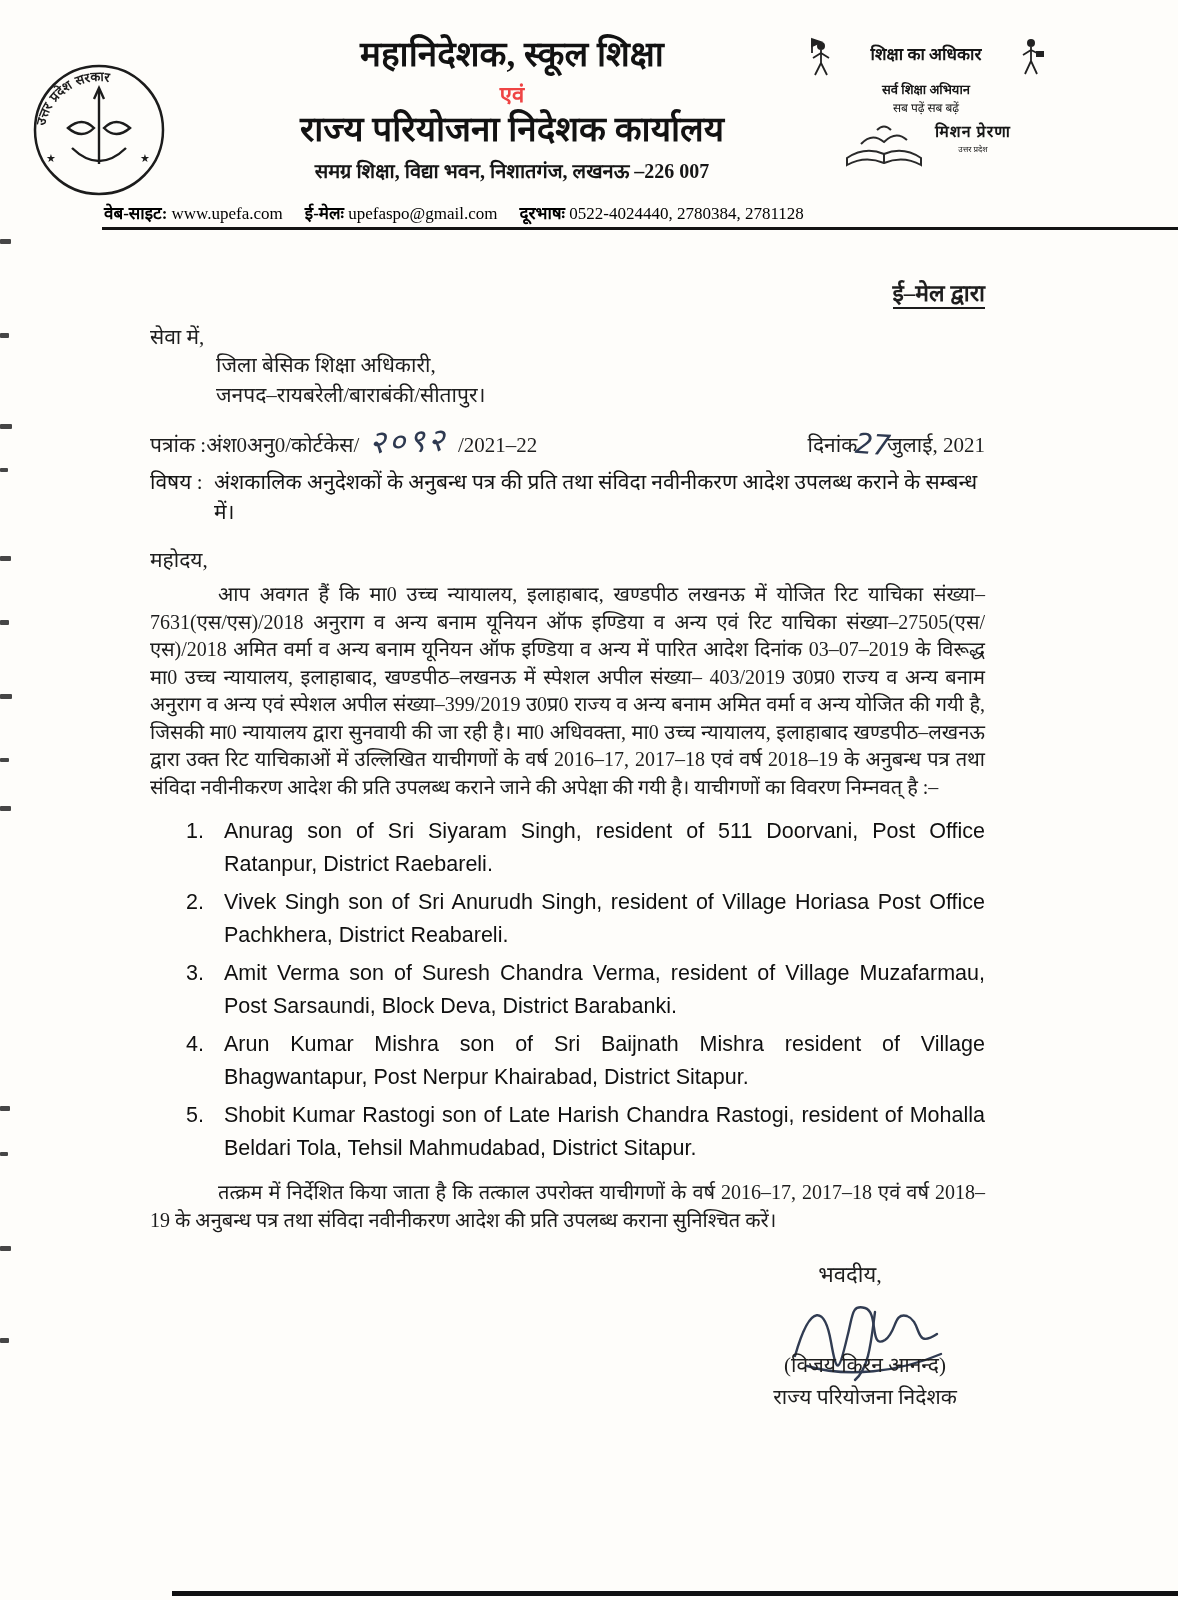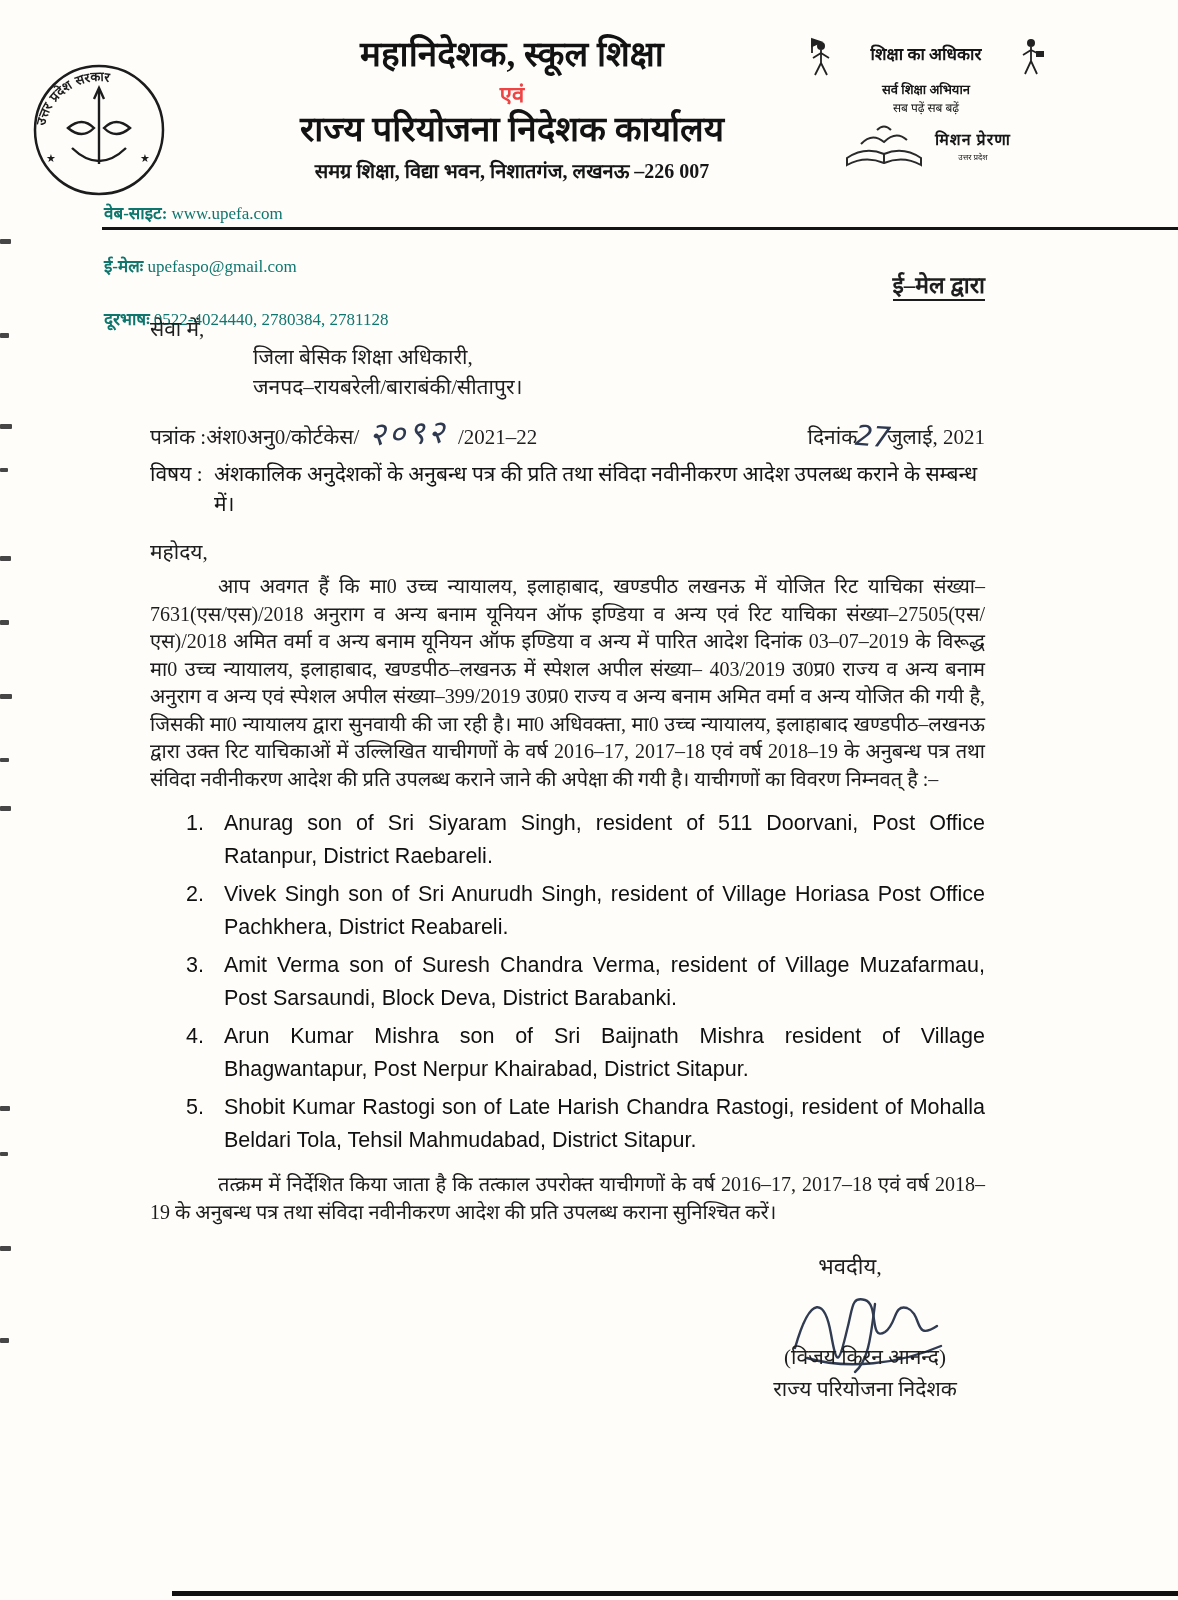--- a/index.html
+++ b/index.html
@@ -16,34 +16,34 @@
   .org-block { position:absolute; left:222px; top:34px; width:580px; text-align:center; }
   .org-title { font-size:35px; font-weight:bold; line-height:1.22; color:#121212; }
   .org-evam  { font-size:22px; font-weight:bold; margin:1px 0; color:#ef4444; }
   .org-address { font-size:20px; font-weight:bold; margin-top:6px; color:#161616; }
 
   .rte { position:absolute; left:806px; top:36px; width:240px; text-align:center; color:#161616; }
   .rte-top { display:flex; align-items:flex-start; justify-content:space-between; gap:6px; }
   .rte-heading { font-size:17px; font-weight:bold; padding-top:6px; white-space:nowrap; }
   .rte-line1 { font-size:13px; font-weight:bold; margin-top:2px; }
   .rte-line2 { font-size:12px; margin-top:1px; }
-  .rte-bottom { display:flex; align-items:center; justify-content:center; gap:8px; margin-top:4px; }
+  .rte-bottom { display:flex; align-items:flex-start; justify-content:center; gap:8px; margin-top:4px; }
   .rte-mission { font-size:16px; font-weight:bold; letter-spacing:1px; white-space:nowrap; }
   .rte-sub { font-size:8px; margin-top:1px; }
 
-  .contact { position:absolute; left:104px; top:201px; display:flex; gap:30px; font-size:17px; white-space:nowrap; color:#0f766e;flex-direction:column; }
+  .contact { position:absolute; left:104px; top:201px; display:flex; gap:22px; font-size:17px; white-space:nowrap; color:#000000; }
   .contact .lbl { font-weight:bold; }
   .rule { position:absolute; left:102px; right:0; top:227px; height:3px; background:#141414; }
 
   
   .content { position:absolute; top:236px; left:0; right:0; padding:0 193px 0 150px; }
-  .email-via { text-align:right; margin-top:32px; font-size:23px; font-weight:bold; }
+  .email-via { text-align:right; margin-top:40px; font-size:23px; font-weight:bold; }
   .email-via .uline { border-bottom:2px solid #1c1c1c; padding-bottom:1px; }
   .to-label { margin-top:14px; font-size:21px; }
-  .to-line  { margin-left:103px; font-size:21px; line-height:30px; }
+  .to-line  { margin-left:66px; font-size:21px; line-height:30px; }
   .ref-row  { display:flex; justify-content:space-between; align-items:baseline; margin-top:8px; font-size:21px; }
   .hand { font-family:"DejaVu Sans", sans-serif; font-style:italic; color:#2e3950; display:inline-block; }
   .hand.num { font-size:32px; letter-spacing:3px; margin:0 10px; transform:rotate(-2deg); }
   .hand.day { font-size:28px; margin:0 -4px 0 -2px; transform:rotate(4deg); position:relative; top:2px; }
   .subject-row { display:flex; margin-top:6px; font-size:21px; line-height:30px; color:#141414; }
   .subject-label { flex:0 0 64px; }
   .subject-text  { flex:1; }
   .salutation { margin-top:18px; font-size:21px; }
   .para { margin-top:8px; font-size:20px; line-height:27.5px; text-align:justify; text-indent:68px; color:#1c1c1c; }
   .petitioners { list-style:none; margin:14px 0 0 36px; font-family:"Liberation Sans", sans-serif; color:#101010; }

